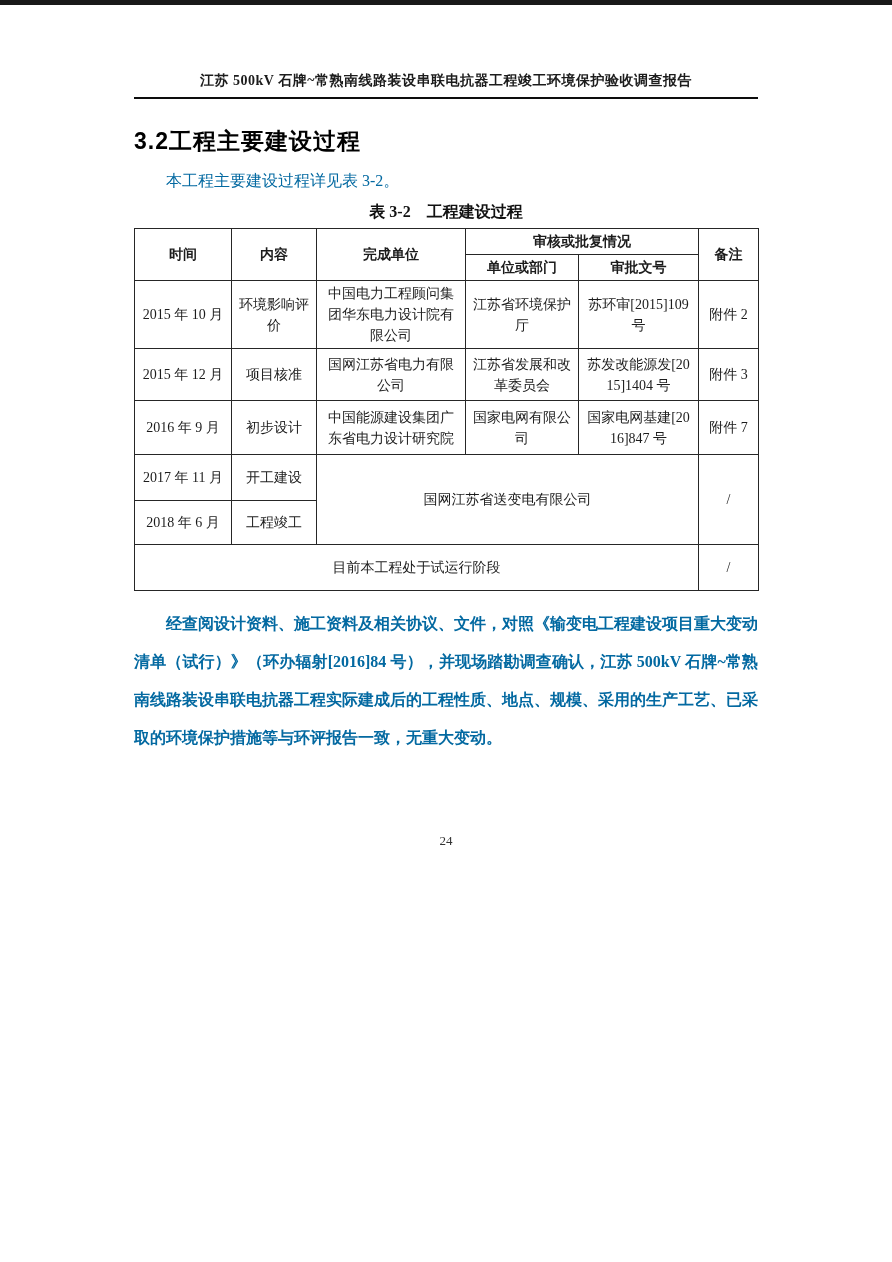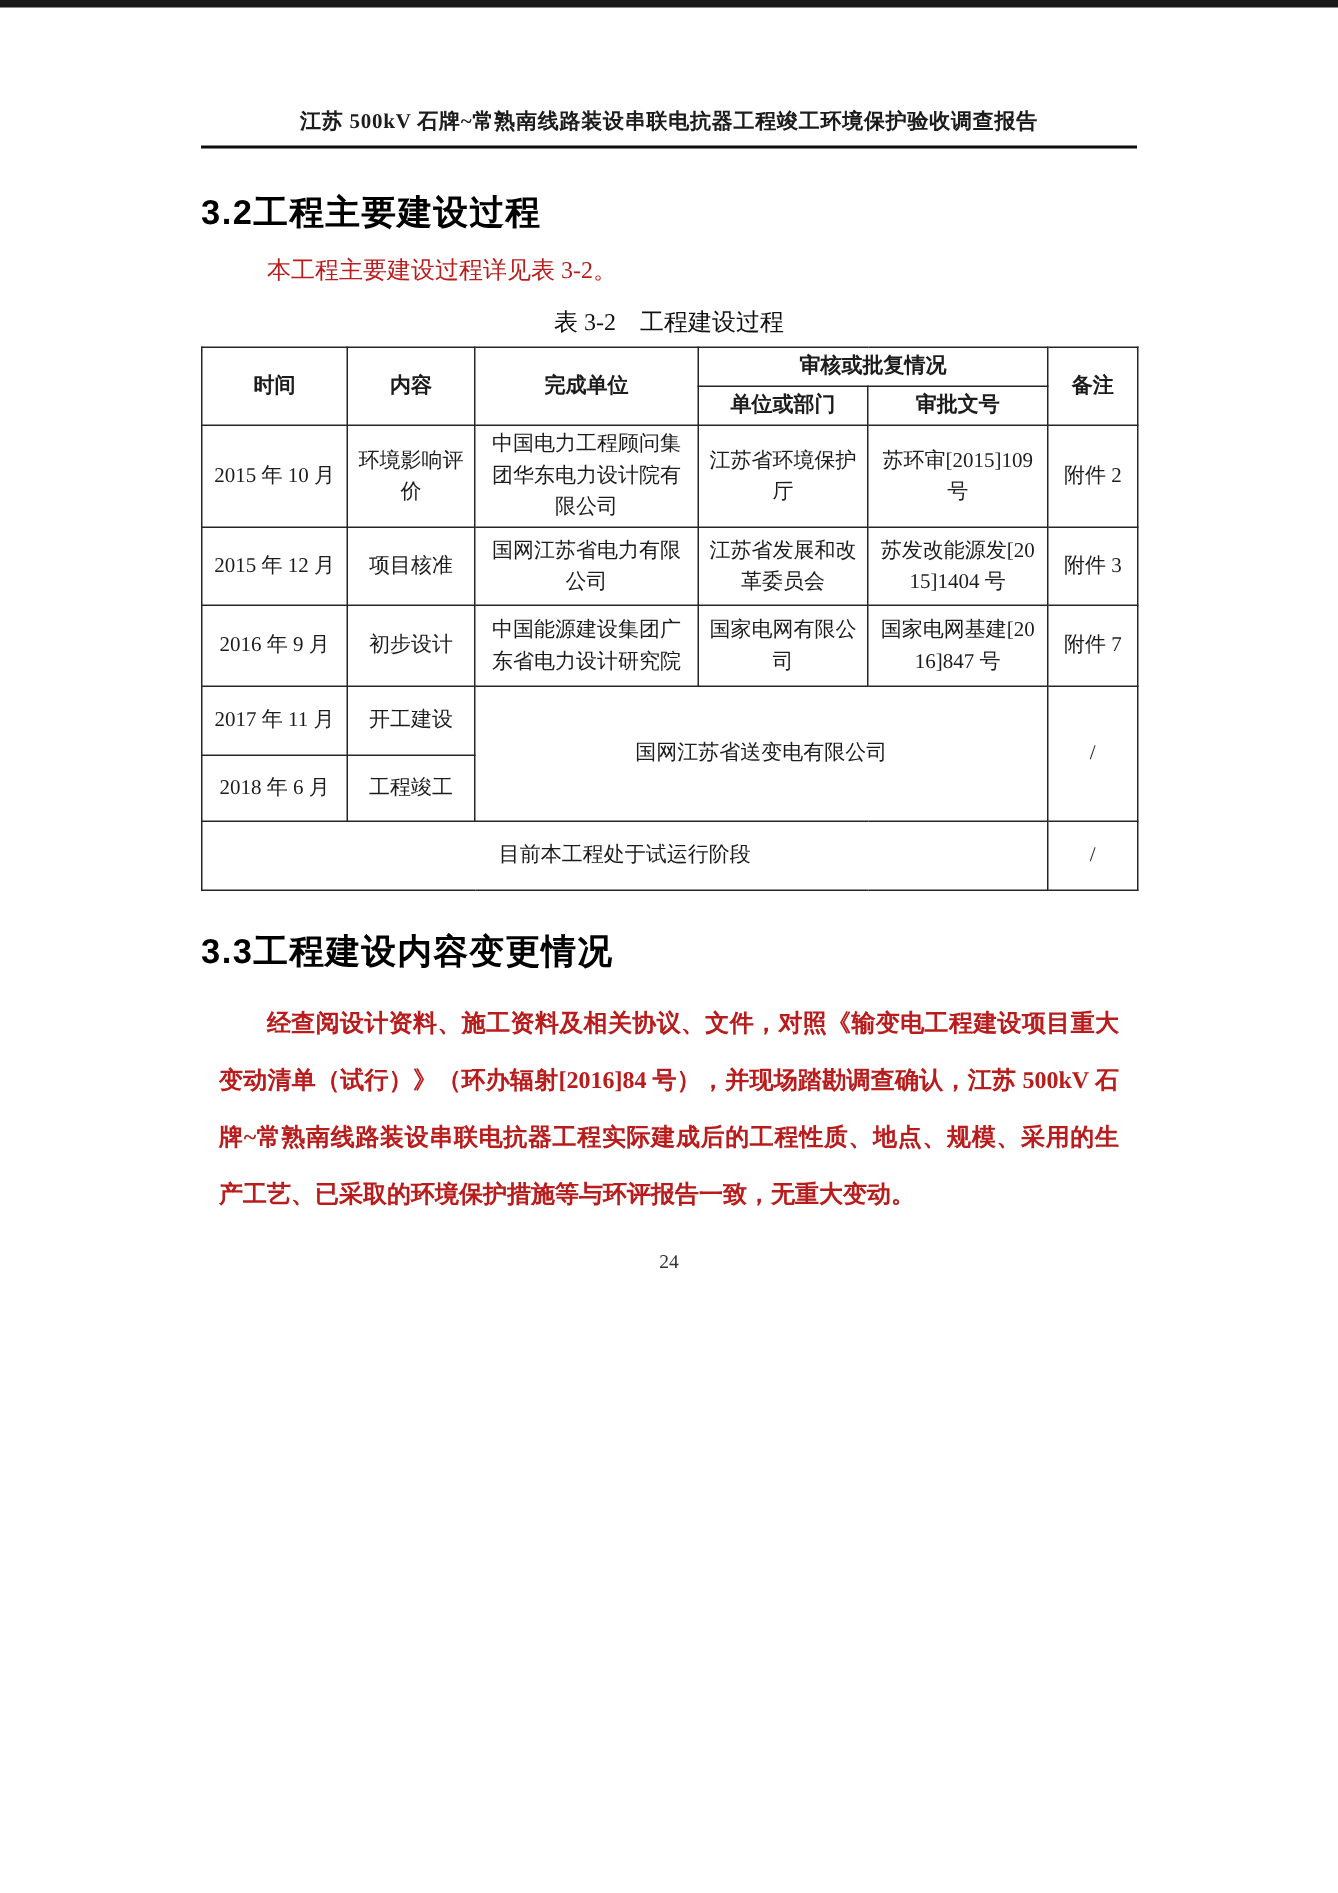--- a/index.html
+++ b/index.html
@@ -47,29 +47,29 @@
     letter-spacing: 1px;
     margin: 0;
   }
   .heading-32 { margin-top: 27px; }
   .heading-33 { margin-top: 25px; }
   .body-para {
     font-size: 16px;
     line-height: 38px;
     text-align: justify;
     text-indent: 2em;
-    margin: 12px;
-    color: #b91c1c;
+    margin: 0;
+    color: #0369a1;
   }
   .intro-para { margin-top: 12px; line-height: 24px; }
   .table-caption {
     margin-top: 9px;
     text-align: center;
     font-size: 16px;
-    font-weight: normal;
+    font-weight: bold;
     color: #111;
   }
   table.construction-table {
     margin-top: 5px;
     width: 624px;
     border-collapse: collapse;
     table-layout: fixed;
     font-size: 14px;
     color: #1c1c1c;
   }
@@ -180,21 +180,20 @@
           <td>工程竣工</td>
         </tr>
 
         <tr class="row-5">
           <td colspan="5">目前本工程处于试运行阶段</td>
           <td>/</td>
         </tr>
       </tbody>
     </table>
 
-    <h2 class="section-heading heading-33">3.3工程建设内容变更情况</h2>
 
     <p class="body-para para-33">经查阅设计资料、施工资料及相关协议、文件，对照《输变电工程建设项目重大变动清单（试行）》（环办辐射[2016]84 号），并现场踏勘调查确认，江苏 500kV 石牌~常熟南线路装设串联电抗器工程实际建成后的工程性质、地点、规模、采用的生产工艺、已采取的环境保护措施等与环评报告一致，无重大变动。</p>
 
   </div>
 
   <div class="page-number">24</div>
 
 </div>
 
 </body></html>

